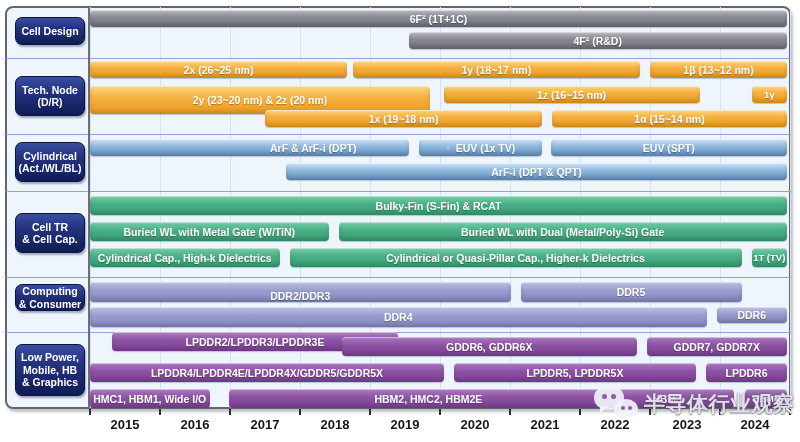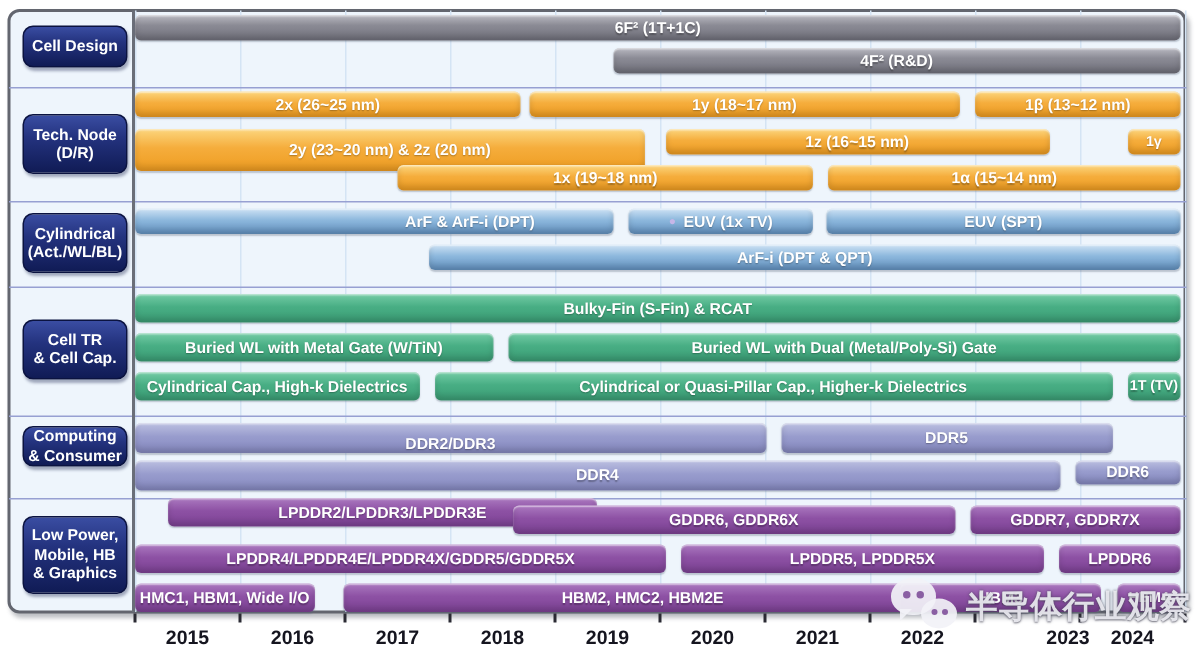--- a/index.html
+++ b/index.html
@@ -233,21 +233,21 @@
       <div class="tick" style="left: 719px;"></div>
       <div class="tick" style="left: 789px;"></div>
       <div class="yearlabel" style="left: 90px;">2015</div>
       <div class="yearlabel" style="left: 160px;">2016</div>
       <div class="yearlabel" style="left: 230px;">2017</div>
       <div class="yearlabel" style="left: 300px;">2018</div>
       <div class="yearlabel" style="left: 370px;">2019</div>
       <div class="yearlabel" style="left: 440px;">2020</div>
       <div class="yearlabel" style="left: 510px;">2021</div>
       <div class="yearlabel" style="left: 580px;">2022</div>
-      <div class="yearlabel" style="left: 677px;">2023</div>
+      <div class="yearlabel" style="left: 652px;">2023</div>
       <div class="yearlabel" style="left: 720px;">2024</div>
     </div>
 
   <div class="watermark">
     <div class="wm-icon">
       <div class="wm-b1"></div>
       <div class="wm-dot" style="left:10px;top:11px;"></div>
       <div class="wm-dot" style="left:19px;top:11px;"></div>
       <div class="wm-b2"></div>
       <div class="wm-dot" style="left:29px;top:23px;width:4px;height:4px;"></div>

